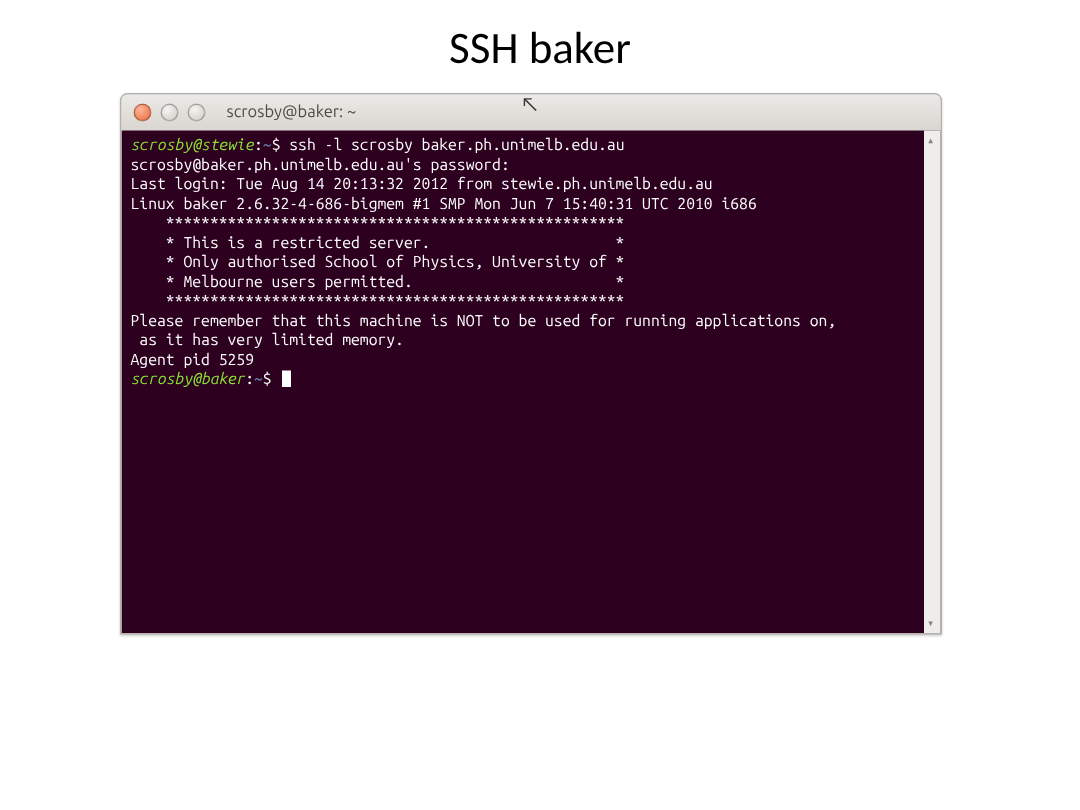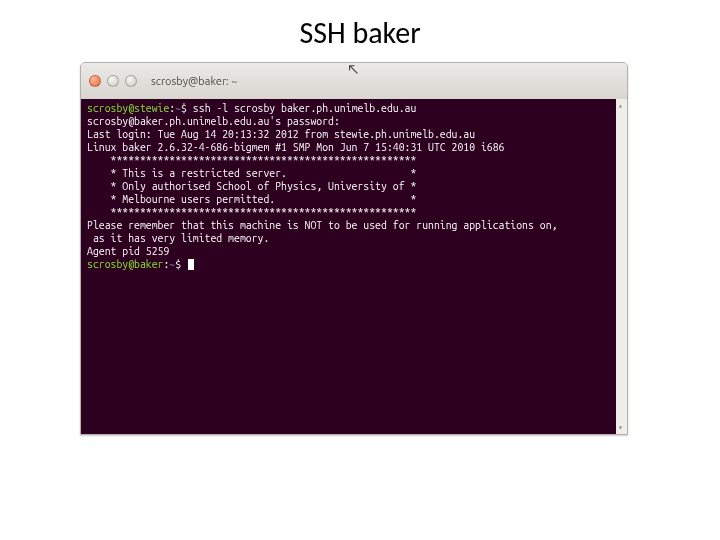--- a/index.html
+++ b/index.html
@@ -21,21 +21,21 @@
     left: 80px;
     top: 62px;
     width: 548px;
     border: 1px solid #b5b0ad;
     background: #eee;
     border-radius: 5px 5px 0 0;
     overflow: hidden;
     box-shadow: 0 1px 2px rgba(0,0,0,0.2);
   }
   .titlebar {
-    height: 36px;
+    height: 24px;
     background: linear-gradient(#eceae6, #d9d5d1);
     display: flex;
     align-items: center;
     position: relative;
   }
   .win-btn {
     width: 12px; height: 12px;
     border-radius: 50%;
     margin-left: 6px;
     display: inline-block;
@@ -83,21 +83,21 @@
     font-size: 8px;
     color: #8a847e;
   }
   .scrollbar::after {
     content: "▾";
     position: absolute;
     bottom: 0; left: 2px;
     font-size: 8px;
     color: #8a847e;
   }
-  .prompt-user { color: #8ae234; }
+  .prompt-user { color: #8ae234; font-style: italic; }
   .prompt-sep  { color: #ffffff; }
   .prompt-path { color: #729fcf; }
   .block-cursor {
     display: inline-block;
     width: 6px; height: 11px;
     background: #ffffff;
     vertical-align: text-bottom;
     margin-left: 1px;
   }
   .line { display: block; }

